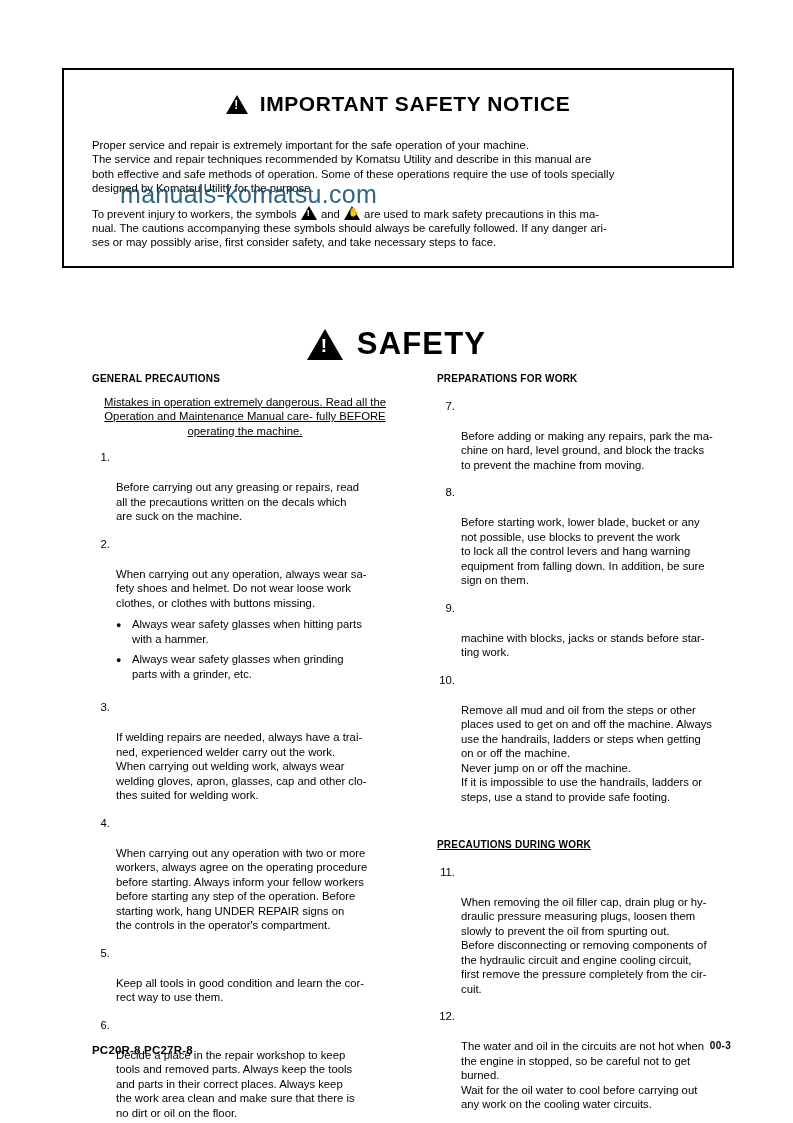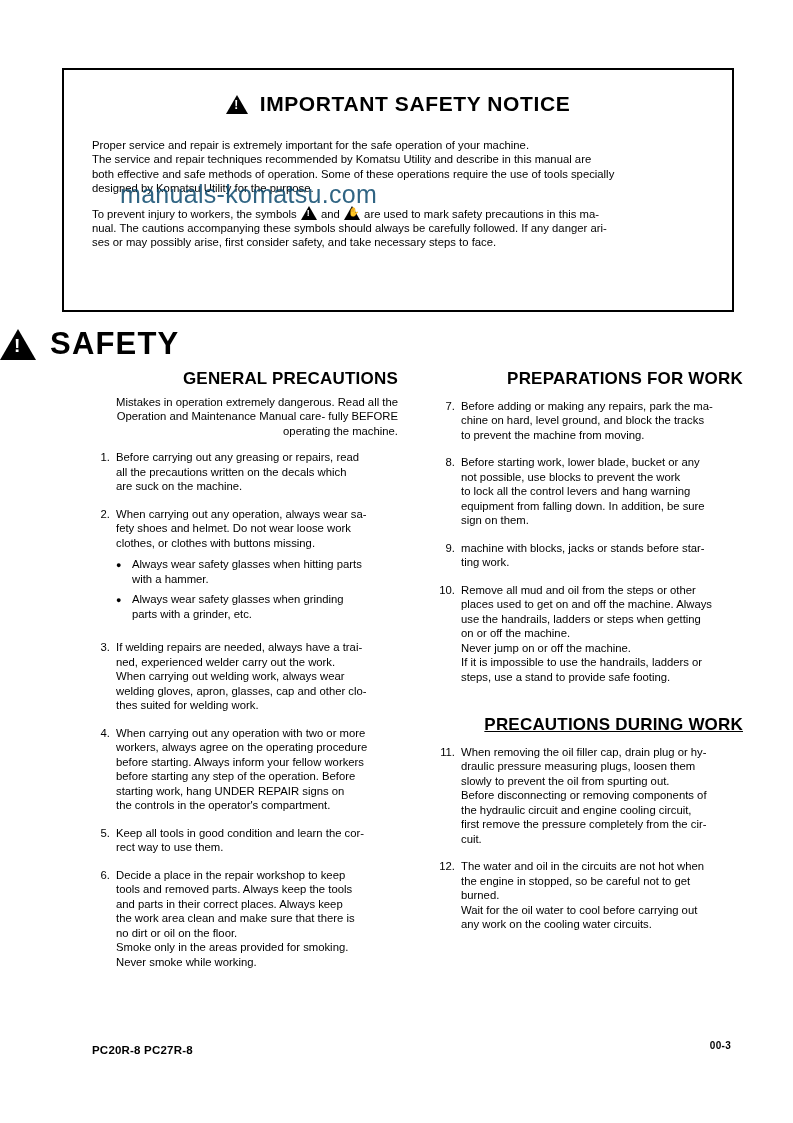--- a/index.html
+++ b/index.html
@@ -22,21 +22,21 @@
     width: 793px;
     height: 1123px;
   }
 
   
   .notice-box {
     position: absolute;
     left: 62px;
     top: 68px;
     width: 672px;
-    height: 244px;
+    height: 200px;
     border: 2px solid #000;
     box-sizing: border-box;
     padding: 14px 28px 10px 28px;
   }
   .notice-title-row {
     display: flex;
     align-items: center;
     justify-content: center;
     gap: 12px;
     margin-top: 8px;
@@ -131,20 +131,21 @@
   }
 
   
   .safety-head {
     position: absolute;
     left: 0;
     top: 326px;
     width: 793px;
     display: flex;
     align-items: center;
+    justify-content: center;
     gap: 14px;
   }
   .safety-head .tri-big {
     width: 0; height: 0;
     border-left: 18px solid transparent;
     border-right: 18px solid transparent;
     border-bottom: 31px solid #000;
     position: relative;
   }
   .safety-head .tri-big::after {
@@ -168,31 +169,31 @@
     position: absolute;
     top: 372px;
     width: 306px;
     font-size: 11.3px;
     line-height: 14.5px;
   }
   .col-left { left: 92px; }
   .col-right { left: 437px; }
 
   .sec-head {
-    font-size: 17px;
+    font-size: 10px;
     font-weight: bold;
     letter-spacing: 0.2px;
     margin: 0 0 8px 0;
-    text-align: right;
   }
   .sec-head.spaced { margin-top: 34px; text-decoration: underline; }
 
   .plain {
     margin: 0 0 4px 0;
-    text-align: right;
+    text-align: center;
+    text-decoration: underline;
   }
 
   ol.items {
     list-style: none;
     margin: 12px 0 0 0;
     padding: 0;
   }
   ol.items > li {
     display: flex;
     margin-bottom: 13px;
@@ -200,20 +201,21 @@
   .num {
     width: 24px;
     flex: 0 0 24px;
     text-align: right;
     padding-right: 6px;
     box-sizing: border-box;
   }
   .itxt {
     flex: 1 1 auto;
     text-align: justify;
+    margin-top: 30px;
   }
   .itxt .ln { display: block; }
 
   ul.bullets {
     list-style: none;
     margin: 7px 0 0 0;
     padding: 0;
   }
   ul.bullets > li {
     display: flex;

